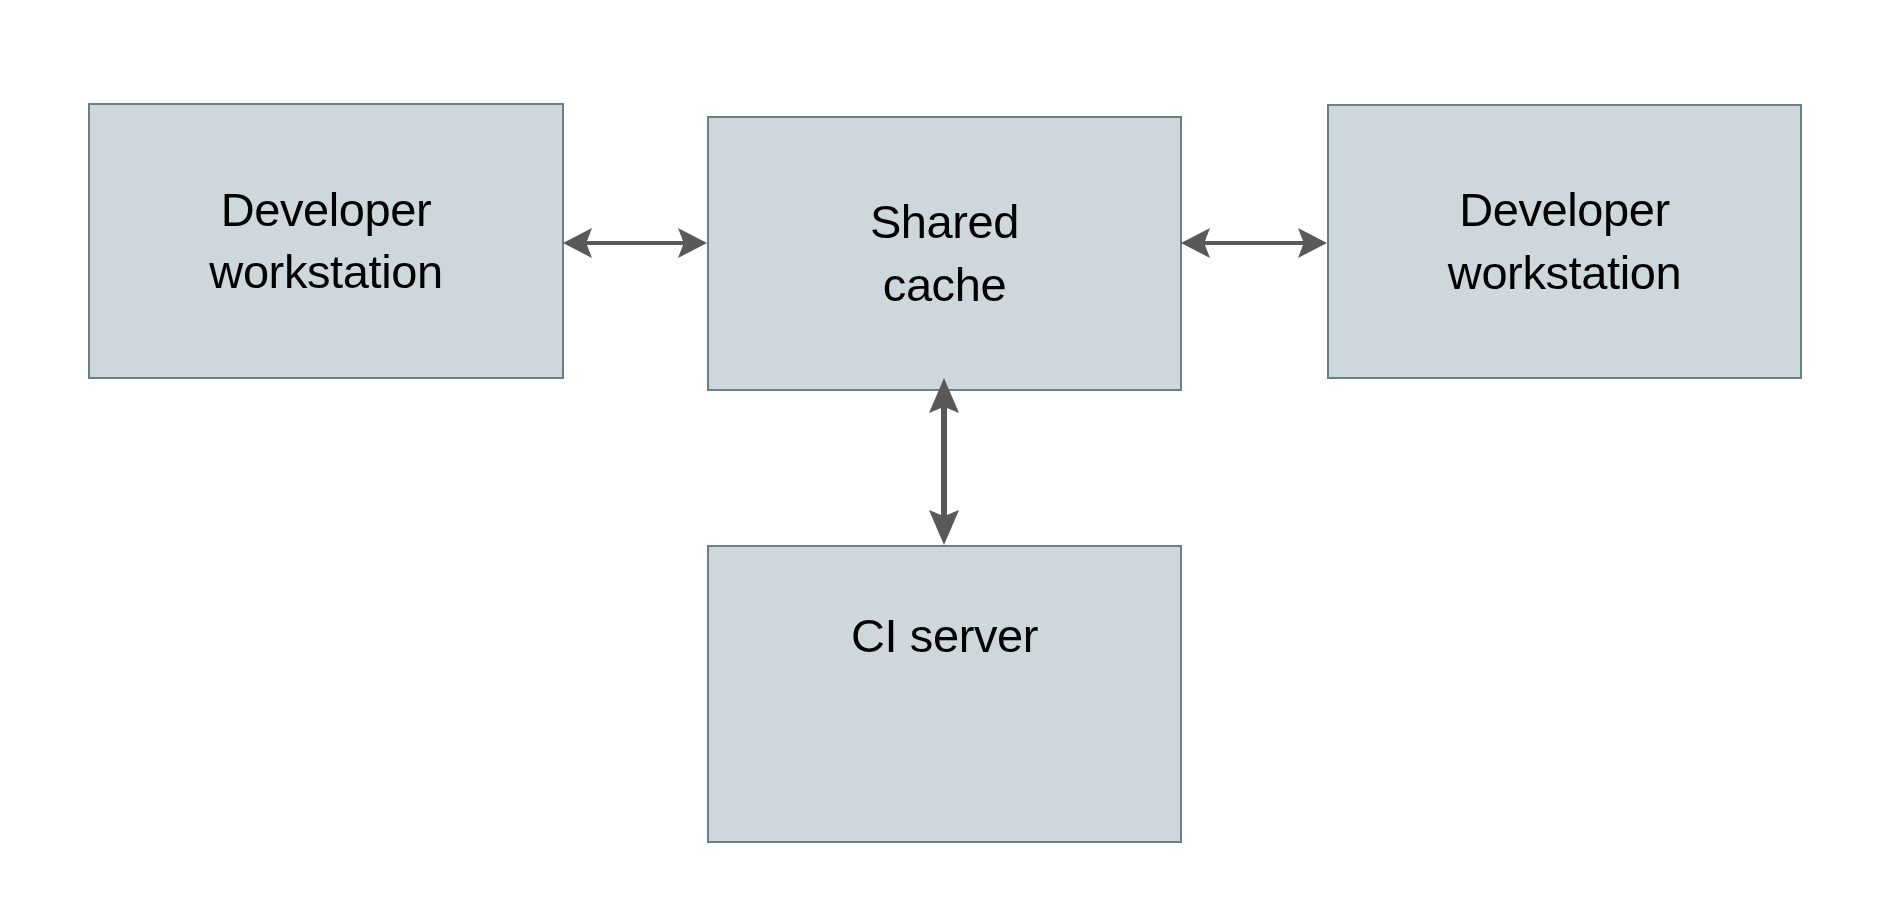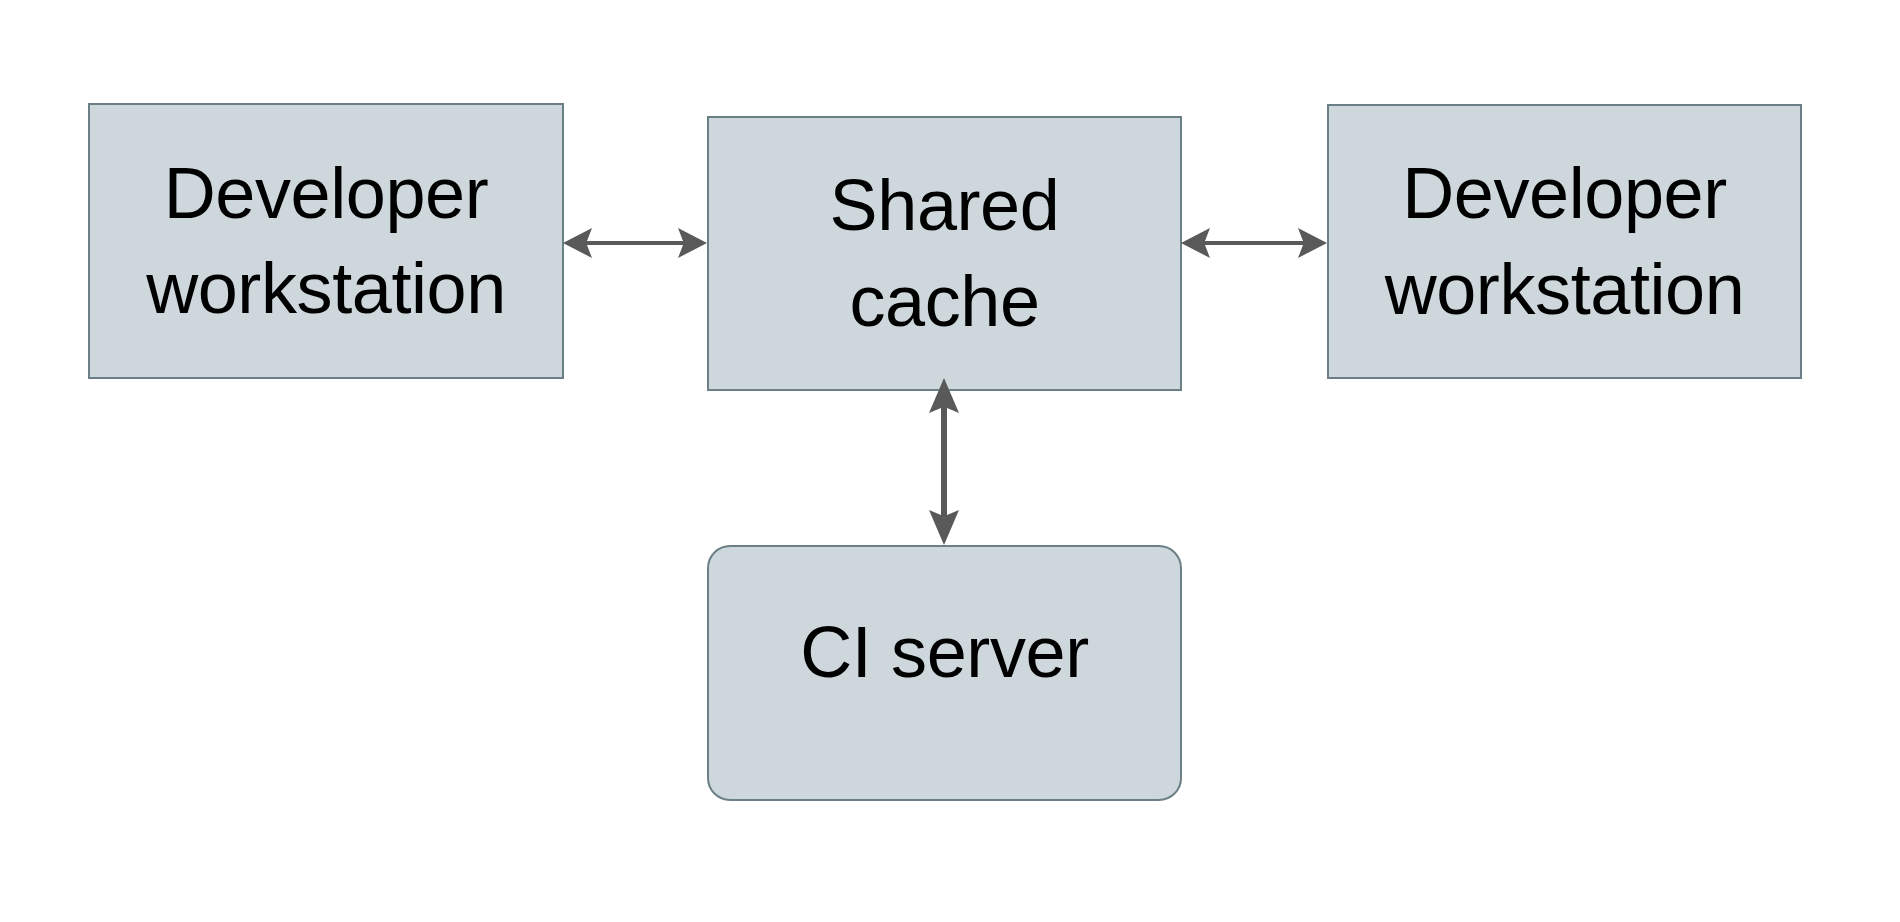--- a/index.html
+++ b/index.html
@@ -23,33 +23,33 @@
     box-sizing: border-box;
     background: #ced8dc;
     border: 2px solid #6b7f86;
     display: flex;
     align-items: center;
     justify-content: center;
     text-align: center;
   }
   .node-label {
     font-family: "Liberation Sans", sans-serif;
-    font-size: 72px;
+    font-size: 47px;
     line-height: 1.32;
     color: #000000;
     font-weight: 400;
     letter-spacing: -0.4px;
     white-space: pre-line;
     padding: 0 6px;
   }
   
   #node-dev-left    { left: 88px;   top: 103px; width: 476px; height: 276px; }
   #node-shared      { left: 707px;  top: 116px; width: 475px; height: 275px; }
   #node-dev-right   { left: 1327px; top: 104px; width: 475px; height: 275px; }
-  #node-ci          { left: 707px;  top: 545px; width: 475px; height: 256px; border-radius: 23px; }
+  #node-ci          { left: 707px;  top: 545px; width: 475px; height: 298px; }
 
   
   #node-ci { align-items: flex-start; }
   #node-ci .node-label { margin-top: 58px; }
 
   .edge {
     position: absolute;
     overflow: visible;
   }
   #edge-dev-left-shared  { left: 560px;  top: 213px; width: 150px; height: 60px; }

